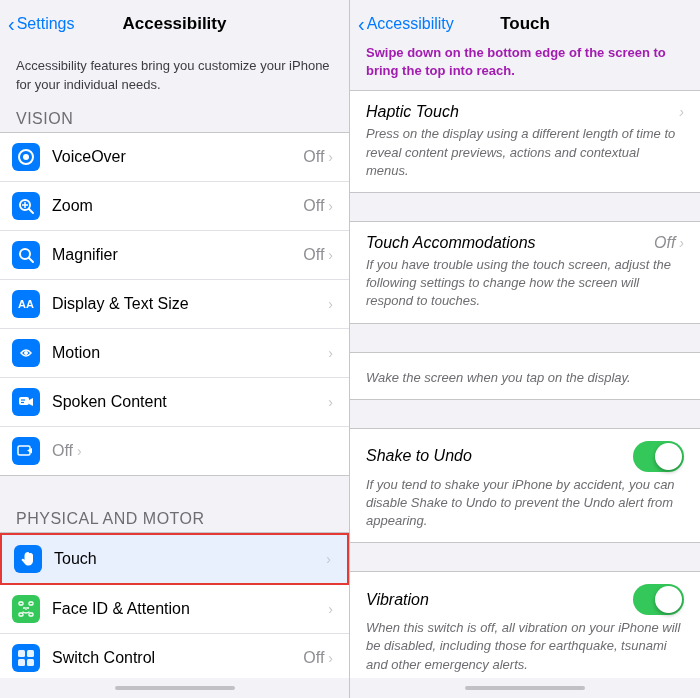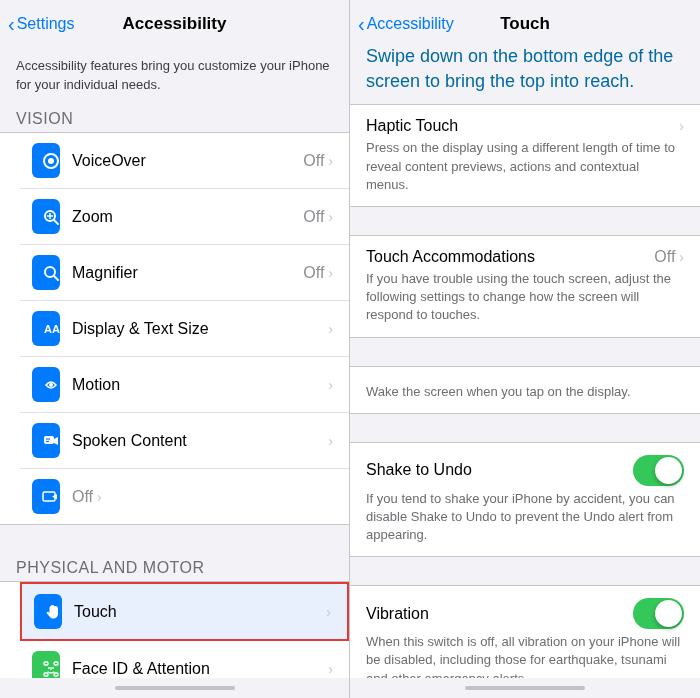--- a/index.html
+++ b/index.html
@@ -7,48 +7,48 @@
 
     
     .left-panel { width: 350px; height: 698px; background: #f2f2f7; display: flex; flex-direction: column; border-right: 1px solid #c6c6c8; overflow: hidden; }
     .nav-bar { background: #f2f2f7; padding: 12px 16px 8px; display: flex; align-items: center; justify-content: center; position: relative; min-height: 44px; }
     .nav-back { position: absolute; left: 8px; display: flex; align-items: center; color: #007aff; font-size: 16px; cursor: pointer; }
     .nav-back-icon { font-size: 20px; margin-right: 2px; }
     .nav-title { font-size: 17px; font-weight: 600; color: #000; }
     .description-box { background: #f2f2f7; padding: 12px 16px 10px; }
     .description-text { font-size: 13px; color: #3c3c43; line-height: 1.4; }
     .section-label { font-size: 16px; color: #6d6d72; text-transform: uppercase; padding: 6px 16px 4px; letter-spacing: 0.5px; }
-    .list-section { background: #fff; border-top: 0.5px solid #c6c6c8; border-bottom: 0.5px solid #c6c6c8; margin-bottom: 0; padding-left: 20px; }
+    .list-section { background: #fff; border-top: 0.5px solid #c6c6c8; border-bottom: 0.5px solid #c6c6c8; margin-bottom: 0; }
     .list-item { display: flex; align-items: center; padding: 10px 16px 10px 12px; background: #fff; border-bottom: 0.5px solid #e0e0e5; min-height: 44px; cursor: pointer; }
     .list-item:last-child { border-bottom: none; }
     .list-item.highlighted { background: #e8f0fe; border: 2px solid #e53935; }
-    .item-icon { width: 28px; height: 35px; border-radius: 6px; display: flex; align-items: center; justify-content: flex-end; margin-right: 12px; flex-shrink: 0; font-size: 16px; }
+    .item-icon { width: 28px; height: 28px; border-radius: 6px; display: flex; align-items: center; justify-content: center; margin-right: 12px; flex-shrink: 0; font-size: 16px; }
     .icon-blue { background: #007aff; }
     .icon-green { background: #34c759; }
     .item-label { flex: 1; font-size: 16px; color: #000; }
     .item-value { font-size: 16px; color: #8e8e93; margin-right: 4px; }
     .chevron { color: #c7c7cc; font-size: 14px; }
     .scroll-content { flex: 1; overflow-y: auto; }
     .section-gap { height: 28px; background: #f2f2f7; }
 
     
     .right-panel { width: 350px; height: 698px; background: #f2f2f7; display: flex; flex-direction: column; overflow: hidden; }
     .right-nav-bar { background: #f2f2f7; padding: 12px 16px 8px; display: flex; align-items: center; justify-content: center; position: relative; min-height: 44px; }
     .right-scroll { flex: 1; overflow-y: auto; }
-    .right-list-section { background: #d946ef; border-top: 0.5px solid #c6c6c8; border-bottom: 0.5px solid #c6c6c8; }
+    .right-list-section { background: #d946ef; border-top: 0.5px solid #c6c6c8; border-bottom: 0.5px solid #c6c6c8; font-style: italic; }
     .right-item { padding: 12px 16px; background: #fff; border-bottom: 0.5px solid #e0e0e5; cursor: pointer; }
     .right-item:last-child { border-bottom: none; }
     .right-item-row { display: flex; align-items: center; justify-content: space-between; }
     .right-item-title { font-size: 16px; color: #000; font-weight: 400; }
     .right-item-desc { font-size: 13px; color: #6d6d72; margin-top: 4px; line-height: 1.4; }
     .right-item-value { font-size: 16px; color: #8e8e93; margin-right: 4px; }
     .toggle { width: 51px; height: 31px; border-radius: 15.5px; background: #34c759; position: relative; flex-shrink: 0; }
     .toggle-thumb { width: 27px; height: 27px; border-radius: 50%; background: #fff; position: absolute; top: 2px; right: 2px; box-shadow: 0 2px 4px rgba(0,0,0,0.3); }
     .right-gap { height: 28px; background: #f2f2f7; }
-    .top-scroll-text { font-size: 18px; color: #0369a1; padding: 0 16px 10px; line-height: 1.4; }
+    .top-scroll-text { font-size: 13px; color: #a21caf; padding: 0 16px 10px; line-height: 1.4; font-weight: bold; }
 
     .bottom-bar { height: 20px; background: #f2f2f7; display: flex; align-items: center; justify-content: center; }
     .home-indicator { width: 120px; height: 4px; background: #000; border-radius: 2px; opacity: 0.2; }
   </style>
 </head>
 <body>
 
 <div class="left-panel">
   <div class="nav-bar">
     <div class="nav-back">

